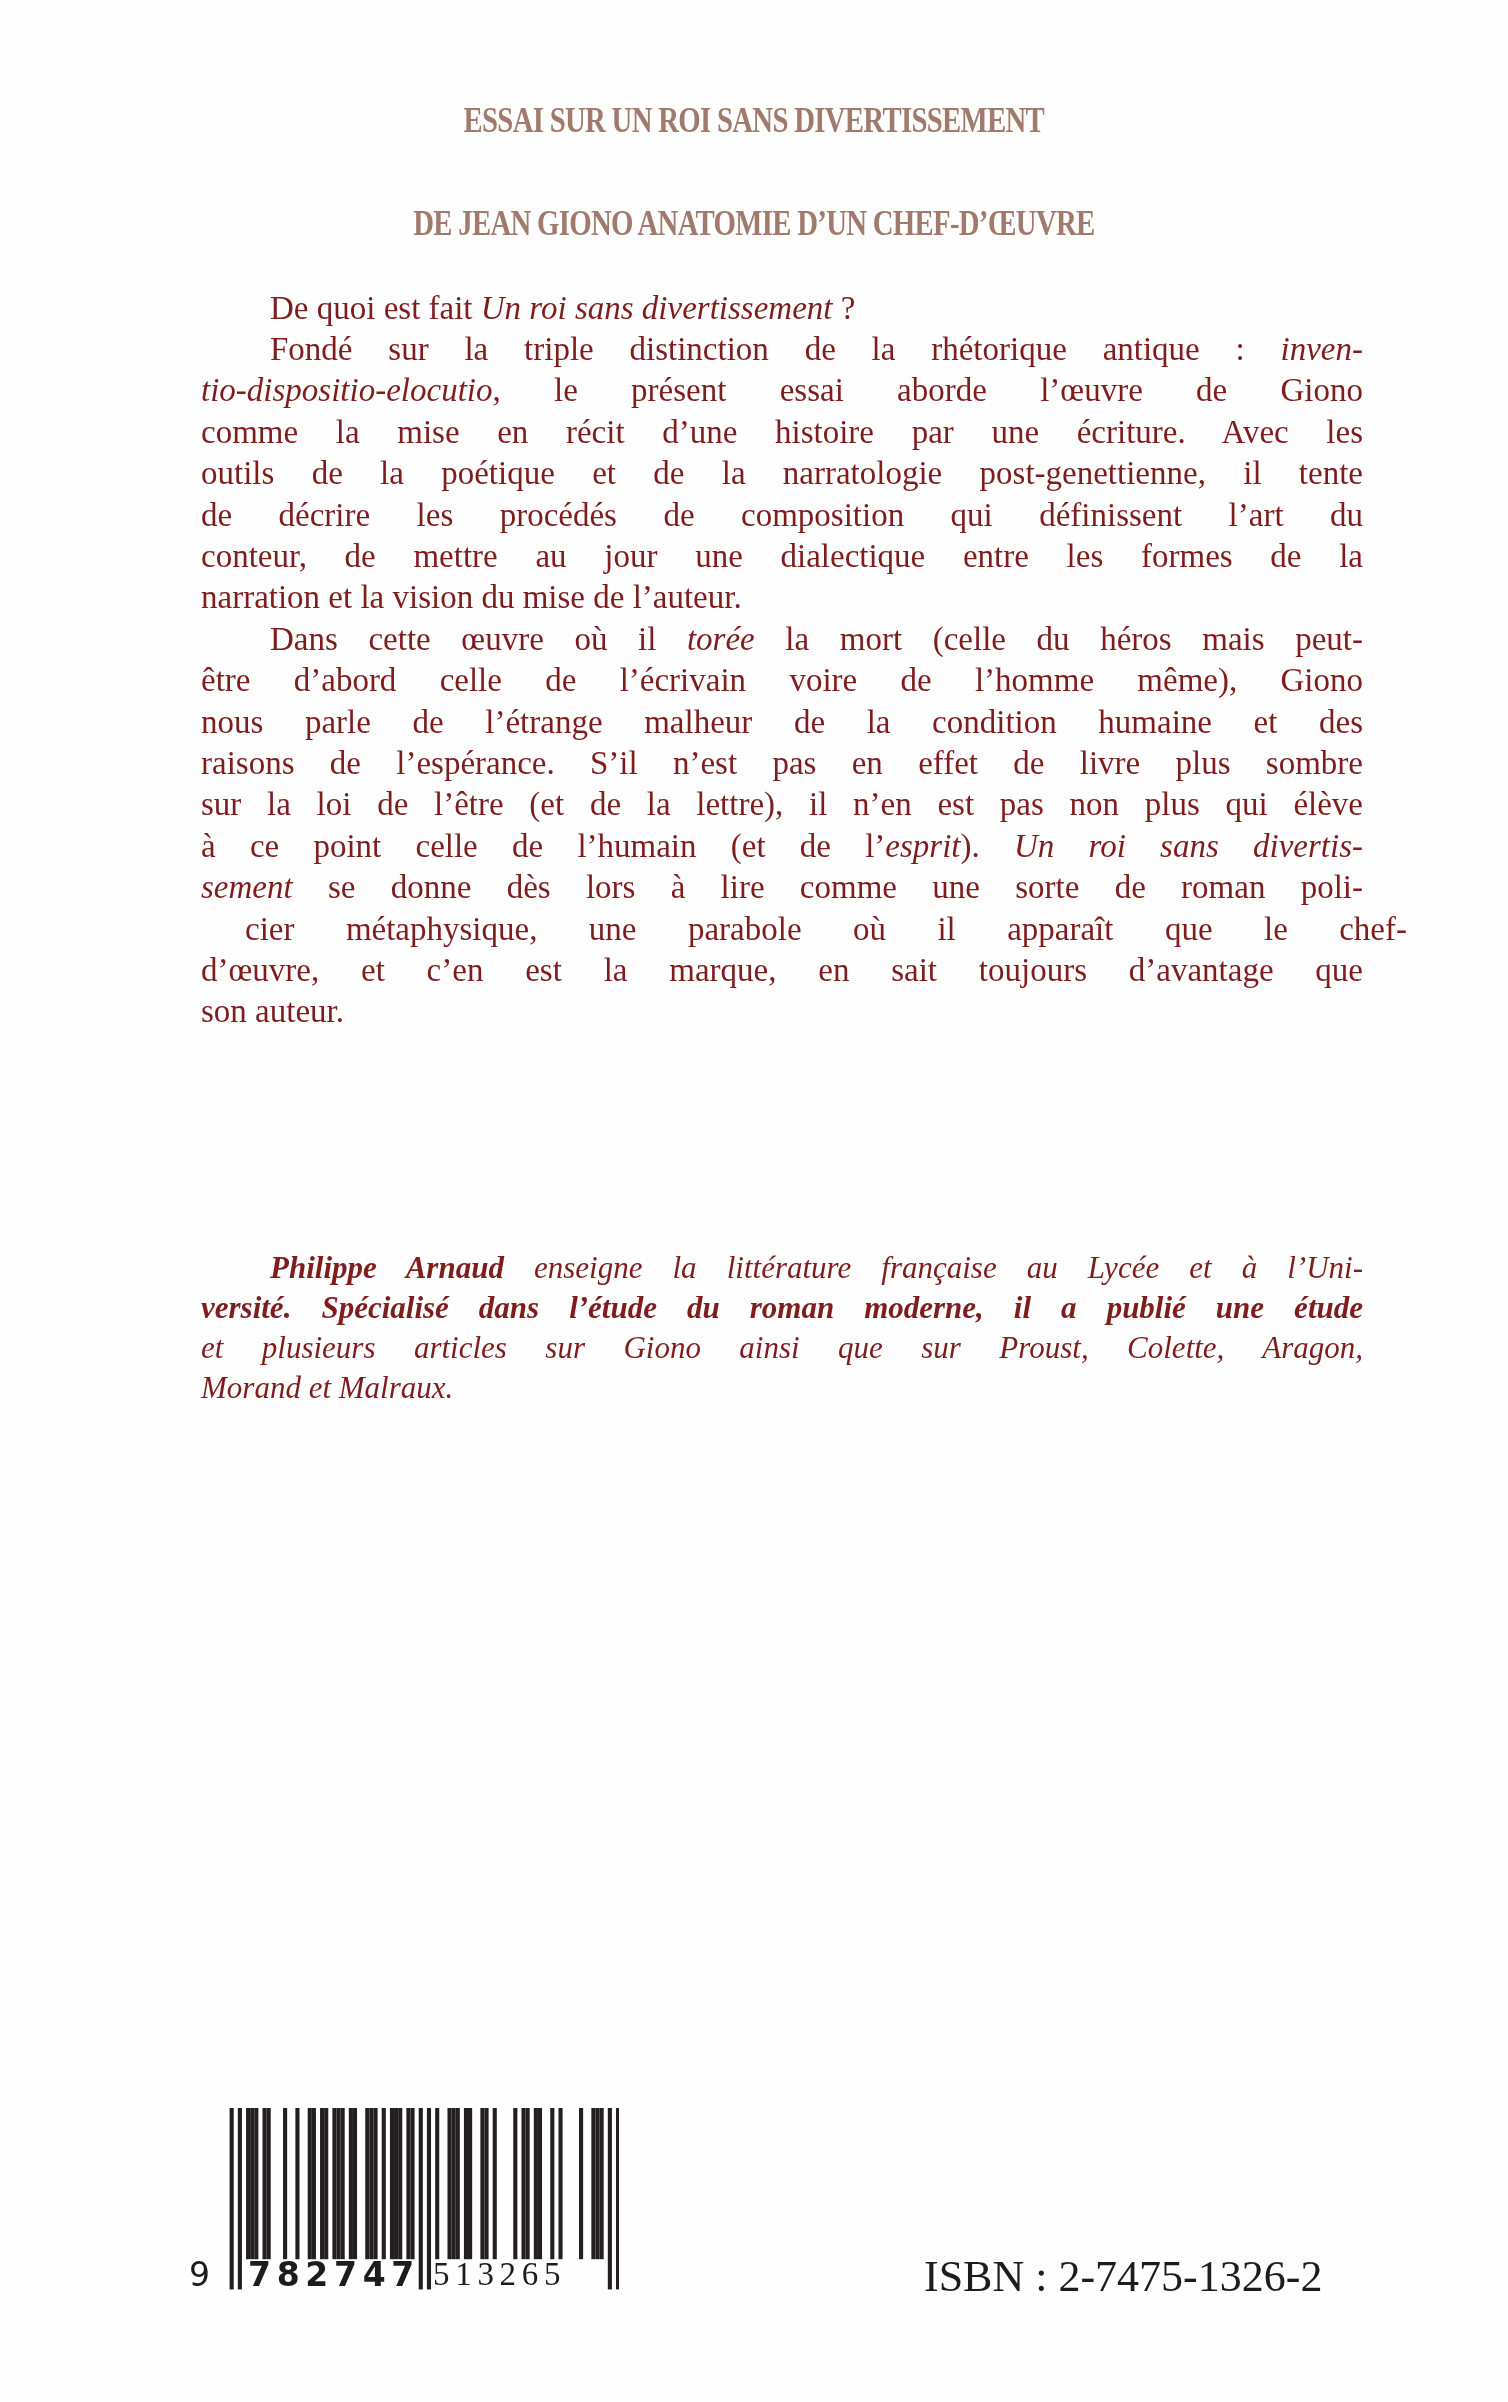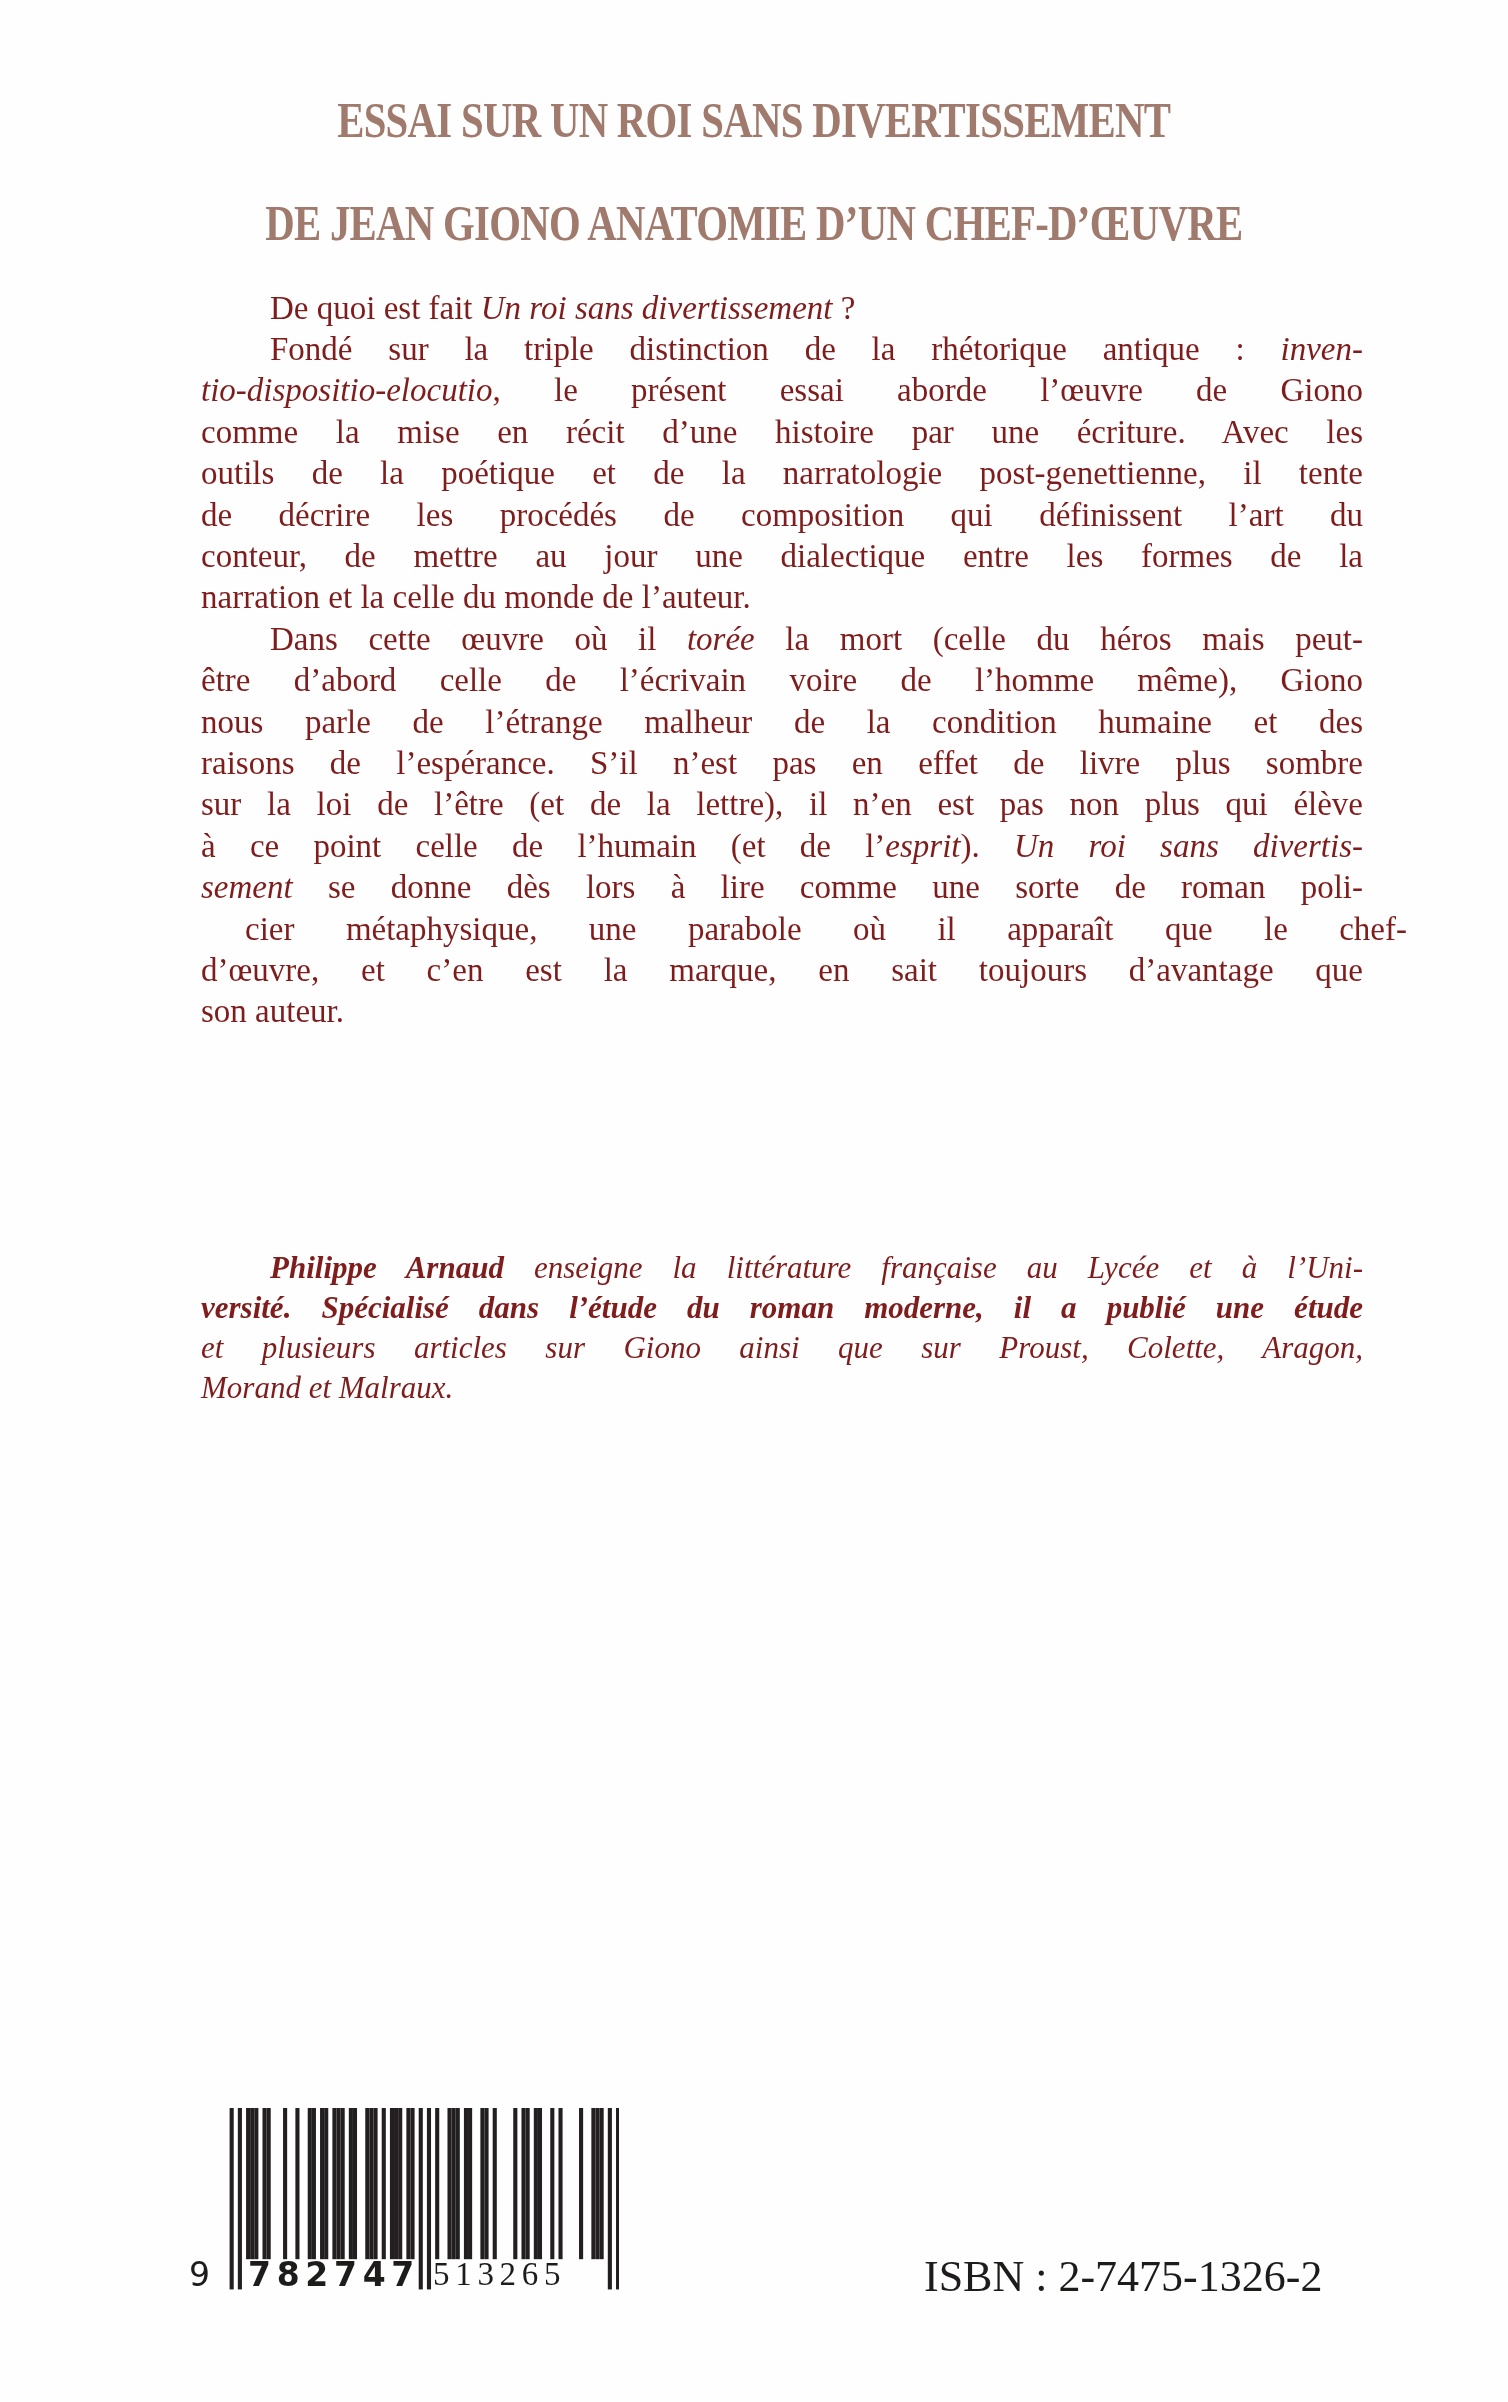--- a/index.html
+++ b/index.html
@@ -24,21 +24,21 @@
   }
   
   .title-line {
     position: absolute;
     left: 0;
     width: 1508px;
     text-align: center;
     font-family: "Liberation Serif", "DejaVu Serif", serif;
     font-weight: bold;
     color: #a07a6c;
-    font-size: 51px;
+    font-size: 36px;
     line-height: 51px;
     white-space: nowrap;
     letter-spacing: -0.9px;
   }
   .title-line span {
     display: inline-block;
     transform-origin: center center;
   }
   .title-line.t1 { top: 95px; }
   .title-line.t1 span { transform: scaleX(0.80); }
@@ -116,21 +116,21 @@
   </div>
 
   <div class="body-block summary" id="summary-block">
       <div class="line indent last" style="top: 289px;"><span>De quoi est fait </span><span class="it">Un roi sans divertissement</span><span> ?</span></div>
       <div class="line indent" style="top: 330px;"><span>Fondé sur la triple distinction de la rhétorique antique : </span><span class="it">inven-</span></div>
       <div class="line" style="top: 371px;"><span class="it">tio-dispositio-elocutio</span><span>, le présent essai aborde l’œuvre de Giono</span></div>
       <div class="line" style="top: 413px;"><span>comme la mise en récit d’une histoire par une écriture. Avec les</span></div>
       <div class="line" style="top: 454px;"><span>outils de la poétique et de la narratologie post-genettienne, il tente</span></div>
       <div class="line" style="top: 496px;"><span>de décrire les procédés de composition qui définissent l’art du</span></div>
       <div class="line" style="top: 537px;"><span>conteur, de mettre au jour une dialectique entre les formes de la</span></div>
-      <div class="line last" style="top: 578px;"><span>narration et la celle du monde de l’auteur.</span></div>
+      <div class="line last" style="top: 578px;"><span>narration et la vision du mise de l’auteur.</span></div>
       <div class="line indent" style="top: 620px;"><span>Dans cette œuvre où il </span><span class="it">torée</span><span> la mort (celle du héros mais peut-</span></div>
       <div class="line" style="top: 661px;"><span>être d’abord celle de l’écrivain voire de l’homme même), Giono</span></div>
       <div class="line" style="top: 703px;"><span>nous parle de l’étrange malheur de la condition humaine et des</span></div>
       <div class="line" style="top: 744px;"><span>raisons de l’espérance. S’il n’est pas en effet de livre plus sombre</span></div>
       <div class="line" style="top: 785px;"><span>sur la loi de l’être (et de la lettre), il n’en est pas non plus qui élève</span></div>
       <div class="line" style="top: 827px;"><span>à ce point celle de l’humain (et de l’</span><span class="it">esprit</span><span>). </span><span class="it">Un roi sans divertis-</span></div>
       <div class="line" style="top: 868px;"><span class="it">sement</span><span> se donne dès lors à lire comme une sorte de roman poli-</span></div>
       <div class="line" style="top: 910px; margin-left: 44px;"><span>cier métaphysique, une parabole où il apparaît que le chef-</span></div>
       <div class="line" style="top: 951px;"><span>d’œuvre, et c’en est la marque, en sait toujours d’avantage que</span></div>
       <div class="line last" style="top: 992px;"><span>son auteur.</span></div>

